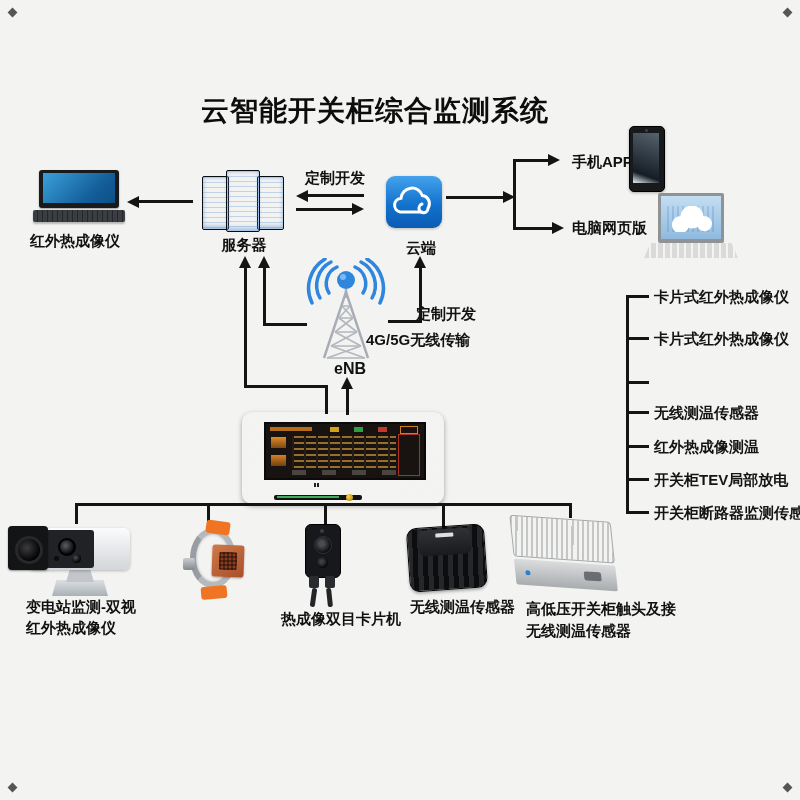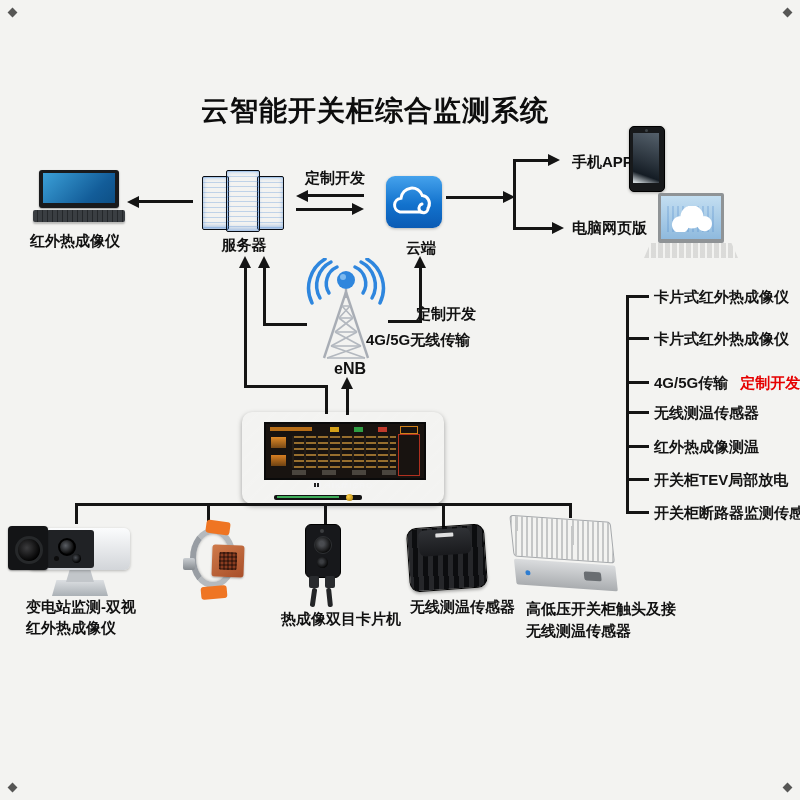--- a/index.html
+++ b/index.html
@@ -350,19 +350,18 @@
   <div class="ln" style="left:626px;top:295px;width:23px;height:3px;"></div>
   <div class="ln" style="left:626px;top:337px;width:23px;height:3px;"></div>
   <div class="ln" style="left:626px;top:381px;width:23px;height:3px;"></div>
   <div class="ln" style="left:626px;top:411px;width:23px;height:3px;"></div>
   <div class="ln" style="left:626px;top:445px;width:23px;height:3px;"></div>
   <div class="ln" style="left:626px;top:478px;width:23px;height:3px;"></div>
   <div class="ln" style="left:626px;top:511px;width:23px;height:3px;"></div>
 
   <div class="feat" style="top:288px;"><span>卡片式红外热成像仪</span><span class="hl"></span></div>
   <div class="feat" style="top:330px;"><span>卡片式红外热成像仪</span><span class="hl"></span></div>
-  <div class="feat" style="top:374px;"><span>4G/5G传输</span><span class="hl">定制开发</span></div>
   <div class="feat" style="top:404px;"><span>无线测温传感器</span><span class="hl"></span></div>
   <div class="feat" style="top:438px;"><span>红外热成像测温</span><span class="hl"></span></div>
   <div class="feat" style="top:471px;"><span>开关柜TEV局部放电</span><span class="hl"></span></div>
   <div class="feat" style="top:504px;"><span>开关柜断路器监测传感</span><span class="hl"></span></div>
 
 </div>
 
 </body></html>

